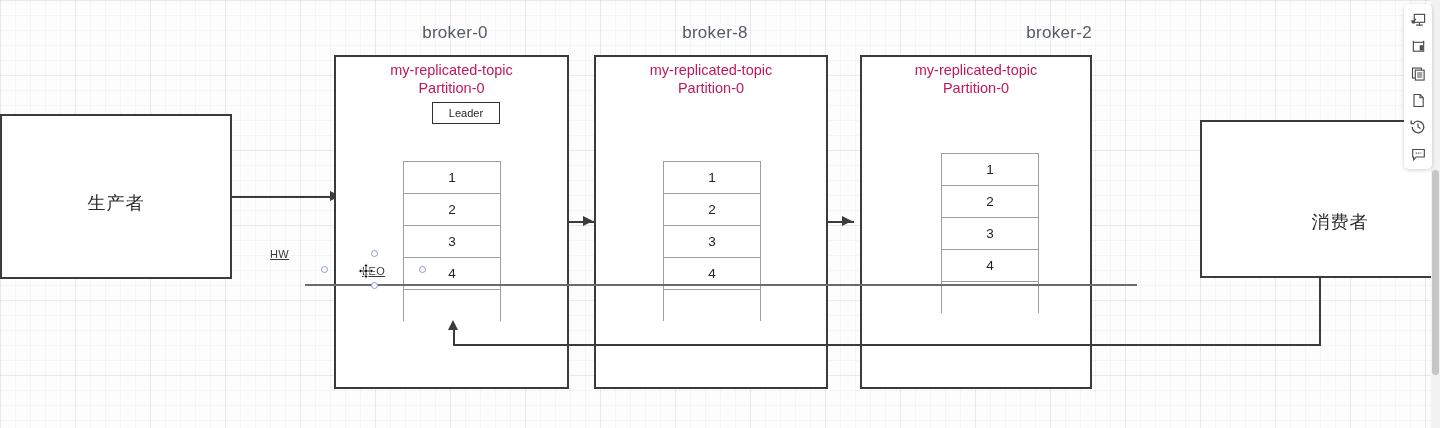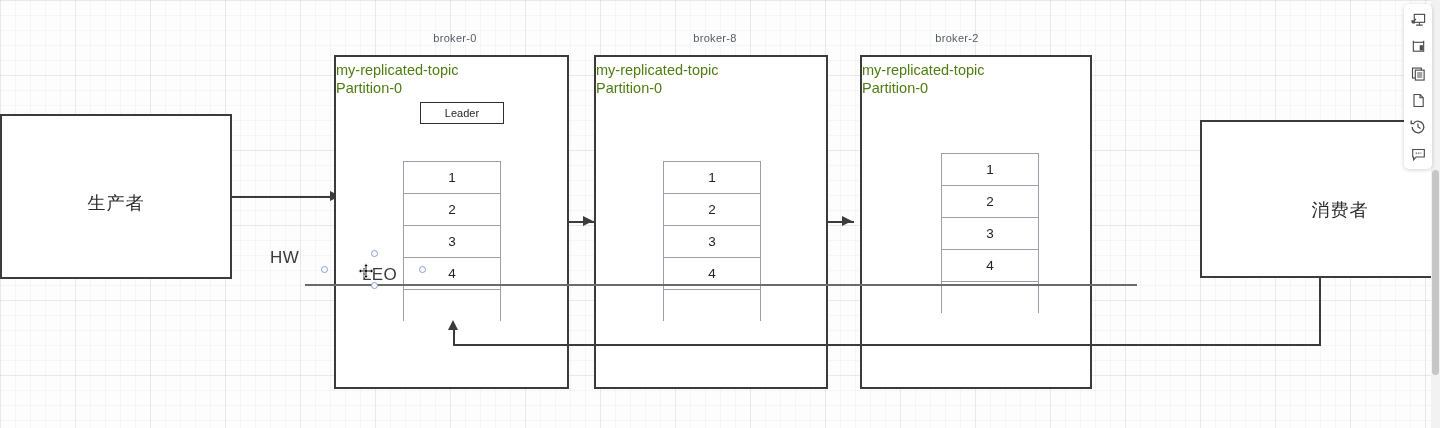--- a/index.html
+++ b/index.html
@@ -39,32 +39,31 @@
     text-align: center;
     color: #2b2b2b;
   }
   .cjk {
     font-size: 18px;
     letter-spacing: 1px;
   }
   .broker-caption {
     position: absolute;
     text-align: center;
-    font-size: 11px;
+    font-size: 17px;
     color: #555b63;
     letter-spacing: .3px;
     white-space: nowrap;
-    margin-top: 9px;
   }
   .topic-title {
     position: absolute;
     left: 0; right: 0;
-    text-align: left;
+    text-align: center;
     font-size: 14.5px;
-    color: #4d7c0f;
+    color: #be185d;
     line-height: 18px;
     white-space: nowrap;
   }
   .leader-badge {
     position: absolute;
     box-sizing: border-box;
     border: 1.6px solid #2f2f2f;
     background: #fff;
     font-size: 11px;
     color: #1f1f1f;
@@ -111,24 +110,25 @@
   }
   .arrow-u {
     position: absolute;
     width: 0; height: 0;
     border-left: 5px solid transparent;
     border-right: 5px solid transparent;
     border-bottom: 10px solid #3b3b3b;
   }
   .axis-label {
     position: absolute;
-    font-size: 17px;
+    font-size: 11px;
     color: #3a3a3a;
     white-space: nowrap;
     letter-spacing: .4px;
+    text-decoration: underline;
   }
   
   .handle {
     position: absolute;
     width: 7px; height: 7px;
     box-sizing: border-box;
     border: 1.4px solid #8c9bd4;
     border-radius: 50%;
     background: #ffffff;
   }
@@ -208,21 +208,21 @@
   <div class="ln ln-h" style="left:232px; top:196px; width:104px;"></div>
   <div class="arrow-r" style="left:330px; top:191px;"></div>
 
   <div class="broker-caption" style="left:395px; top:23px; width:120px;">broker-0</div>
 
   <div class="node" style="left:334px; top:55px; width:235px; height:334px;">
     <div class="topic-title" style="top:4px;">
       <span>my-replicated-topic</span><br>
       <span>Partition-0</span>
     </div>
-    <div class="leader-badge" style="left:84px; top:45px; width:84px; height:22px;">Leader</div>
+    <div class="leader-badge" style="left:96px; top:45px; width:68px; height:22px;">Leader</div>
   </div>
 
   <div class="log" style="left:403px; top:161px; width:98px; height:160px;">
     <div class="log-cell" style="height:32px;">1</div>
     <div class="log-cell" style="height:32px;">2</div>
     <div class="log-cell" style="height:32px;">3</div>
     <div class="log-cell" style="height:32px;">4</div>
     <div class="log-cell" style="height:32px;"></div>
   </div>
 
@@ -242,39 +242,39 @@
     <div class="log-cell" style="height:32px;">1</div>
     <div class="log-cell" style="height:32px;">2</div>
     <div class="log-cell" style="height:32px;">3</div>
     <div class="log-cell" style="height:32px;">4</div>
     <div class="log-cell" style="height:32px;"></div>
   </div>
 
   <div class="ln ln-h" style="left:828px; top:221px; width:26px;"></div>
   <div class="arrow-r" style="left:842px; top:216px;"></div>
 
-  <div class="broker-caption" style="left:897px; top:23px; width:120px;">broker-2</div>
+  <div class="broker-caption" style="left:972px; top:23px; width:120px;text-align:right;">broker-2</div>
 
   <div class="node" style="left:860px; top:55px; width:232px; height:334px;">
     <div class="topic-title" style="top:4px;">
       <span>my-replicated-topic</span><br>
       <span>Partition-0</span>
     </div>
   </div>
 
   <div class="log" style="left:941px; top:153px; width:98px; height:160px;">
     <div class="log-cell" style="height:32px;">1</div>
     <div class="log-cell" style="height:32px;">2</div>
     <div class="log-cell" style="height:32px;">3</div>
     <div class="log-cell" style="height:32px;">4</div>
     <div class="log-cell" style="height:32px;"></div>
   </div>
 
   <div class="node" style="left:1200px; top:120px; width:240px; height:158px;">
-    <div class="node-label cjk" style="top:76px;padding-left:40px;">消费者</div>
+    <div class="node-label cjk" style="top:88px;padding-left:40px;">消费者</div>
   </div>
 
   <div class="ln ln-v" style="left:1319px; top:278px; height:68px;"></div>
   <div class="ln ln-h" style="left:453px; top:344px; width:868px;"></div>
   <div class="ln ln-v" style="left:453px; top:328px; height:18px;"></div>
   <div class="arrow-u" style="left:448px; top:320px;"></div>
 
   <div class="hw-line" style="left:305px; top:284px; width:832px;"></div>
   <div class="axis-label" style="left:270px; top:248px;">HW</div>
 

